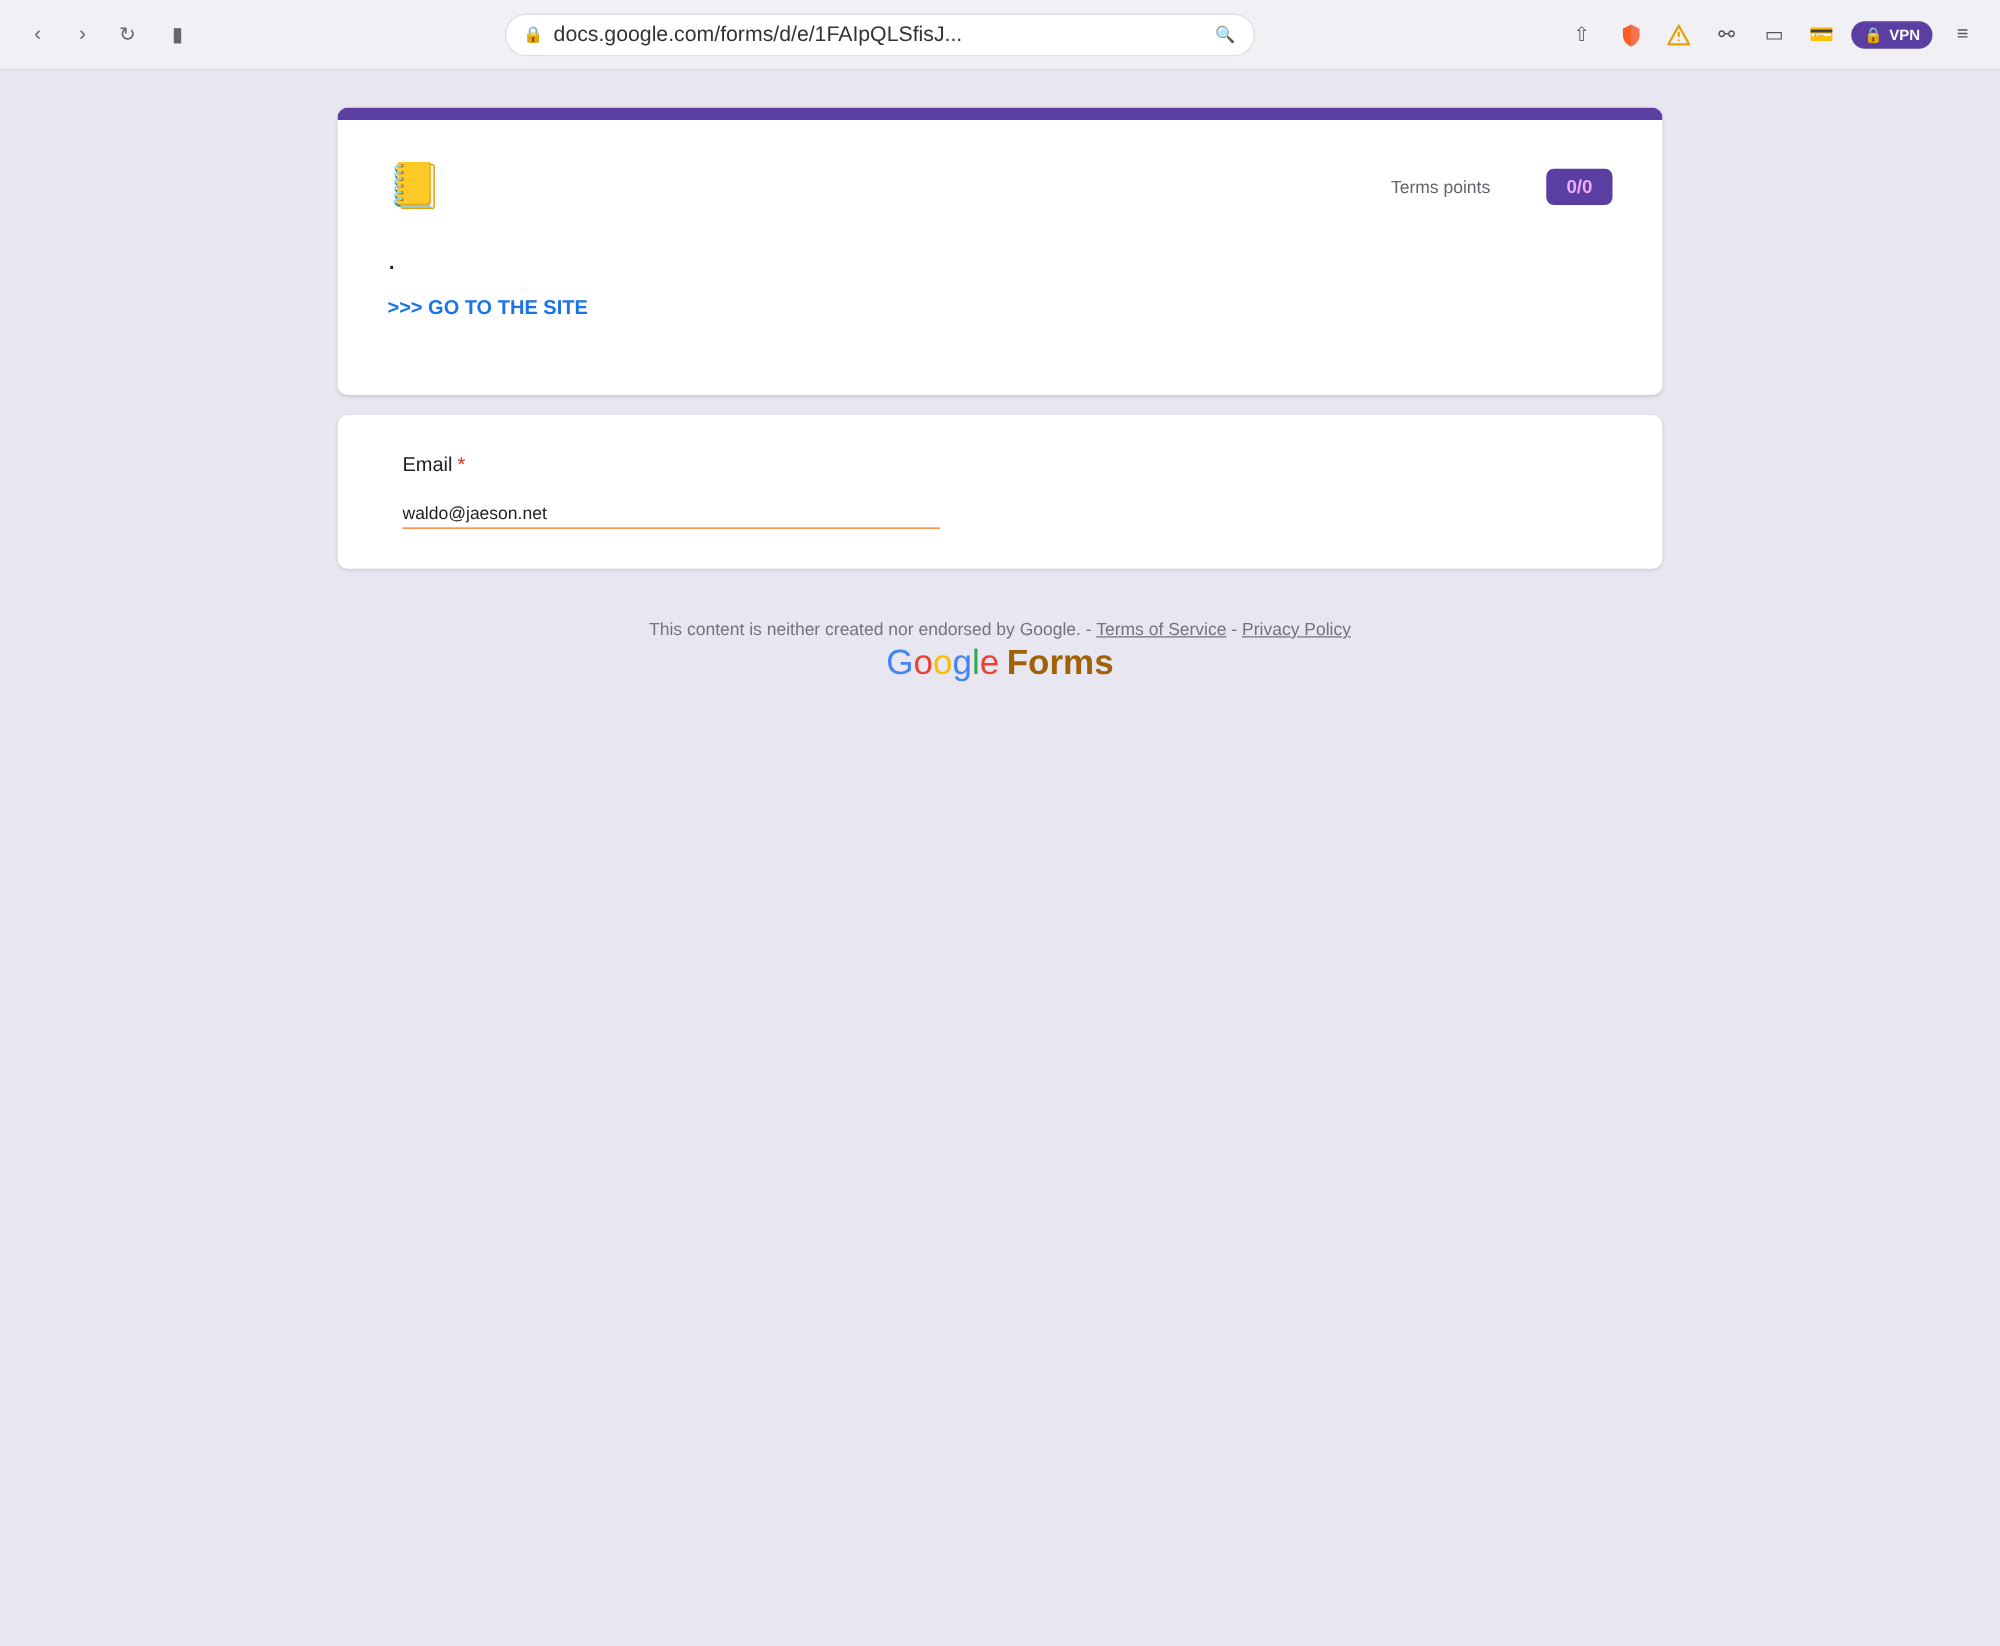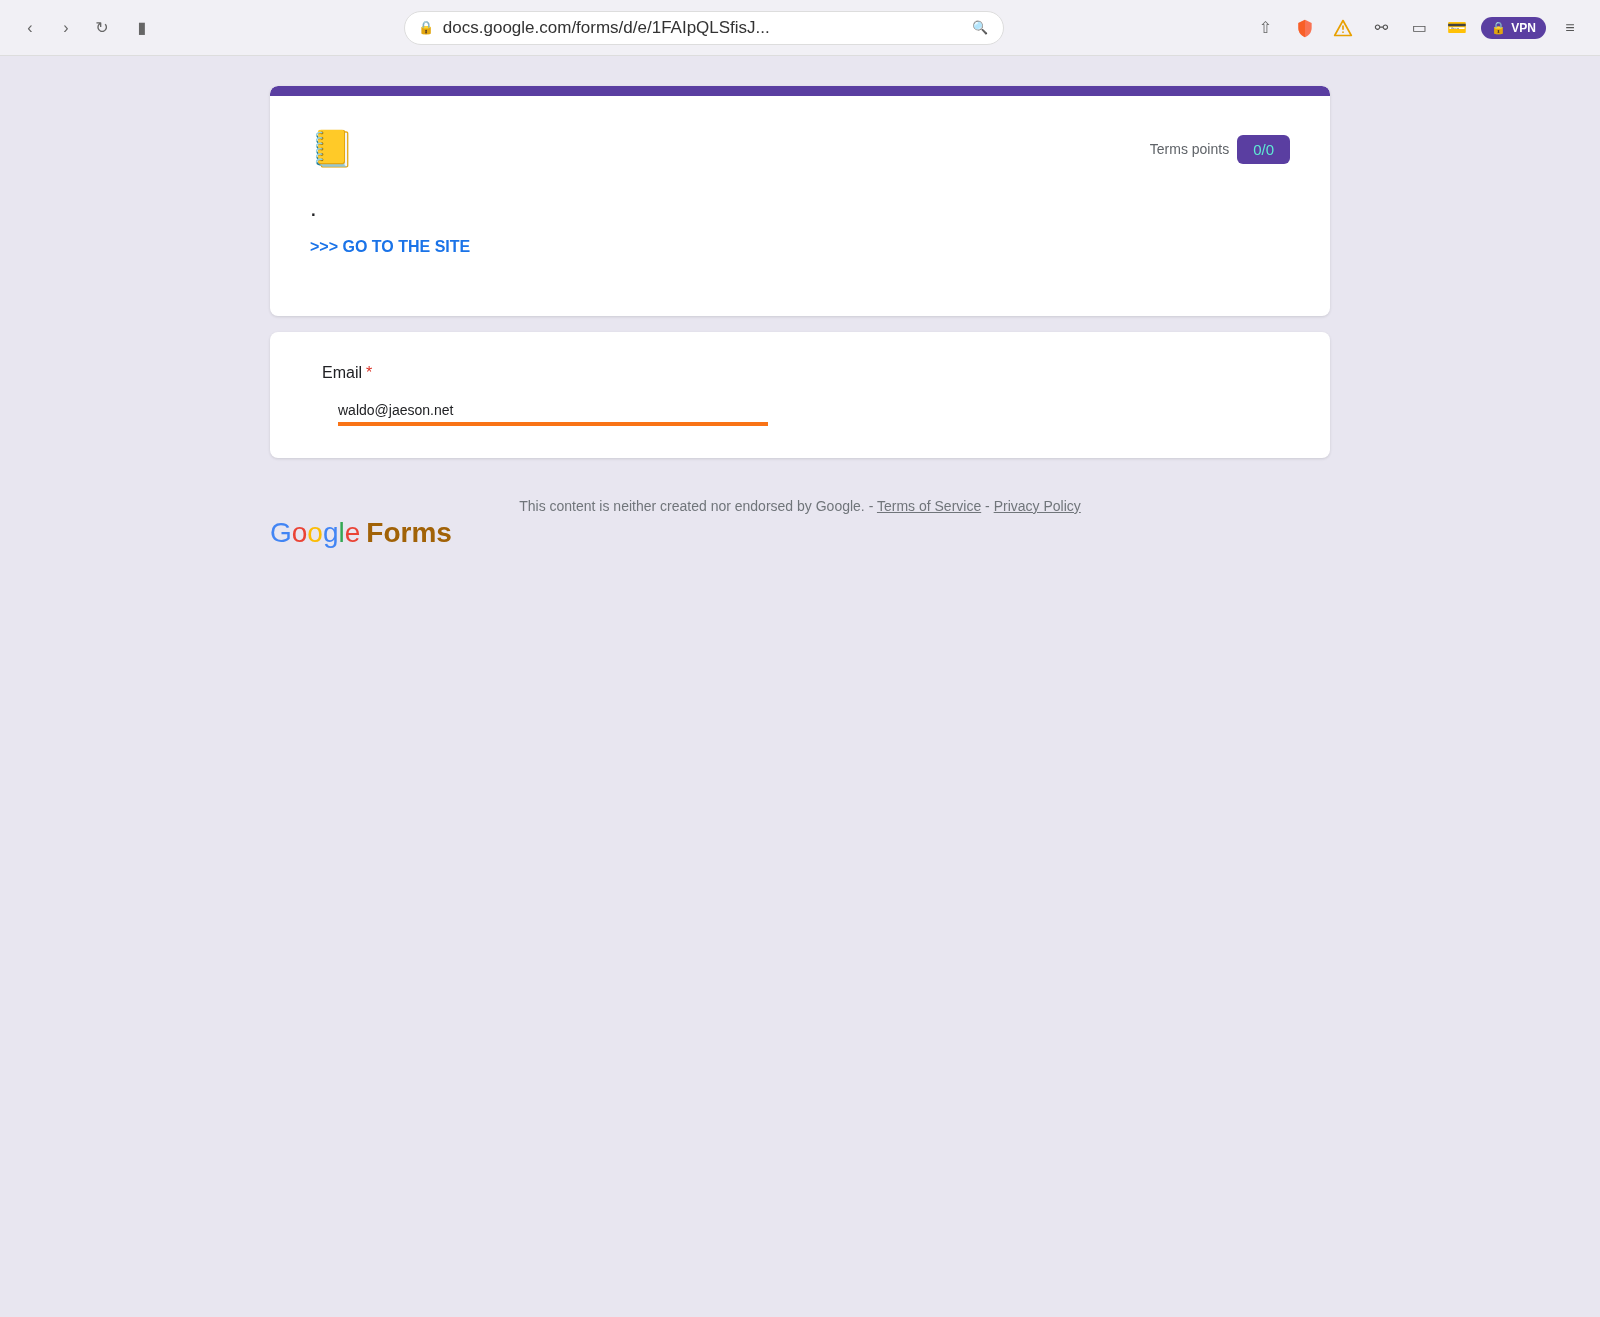--- a/index.html
+++ b/index.html
@@ -135,25 +135,26 @@
       align-items: center;
       gap: 10px;
     }
 
     .form-title .emoji {
       font-size: 36px;
     }
 
     .points-badge {
       background: #5a3ea1;
-      color: #5eead4;
+      color: #f0abfc;
       font-size: 15px;
-      font-weight: 400;
+      font-weight: 700;
       padding: 6px 16px;
       border-radius: 6px;
+      margin-left: 37px;
     }
 
     .points-label {
       color: #5f6368;
       font-size: 14px;
       margin-right: 8px;
     }
 
     .points-wrapper {
       display: flex;
@@ -192,27 +193,26 @@
     }
 
     .required-star {
       color: #d93025;
       font-size: 16px;
     }
 
     .email-input {
       width: 430px;
       border: none;
-      border-bottom: 4px solid #f97316;
+      border-bottom: 1px solid #f97316;
       padding: 4px 0;
       font-size: 14px;
       color: #202124;
       outline: none;
       background: transparent;
-      margin-left: 16px;
     }
 
     
     .footer {
       text-align: center;
       padding: 24px 0;
     }
 
     .footer-text {
       font-size: 14px;
@@ -222,21 +222,21 @@
 
     .footer-link {
       color: #70757a;
       text-decoration: underline;
       font-size: 14px;
     }
 
     .google-forms-logo {
       display: flex;
       align-items: center;
-      justify-content: flex-start;
+      justify-content: center;
       gap: 6px;
       font-size: 28px;
       color: #5f6368;
     }
 
     .google-part {
       font-family: 'Arial', sans-serif;
       font-weight: 400;
       color: #5f6368;
     }

